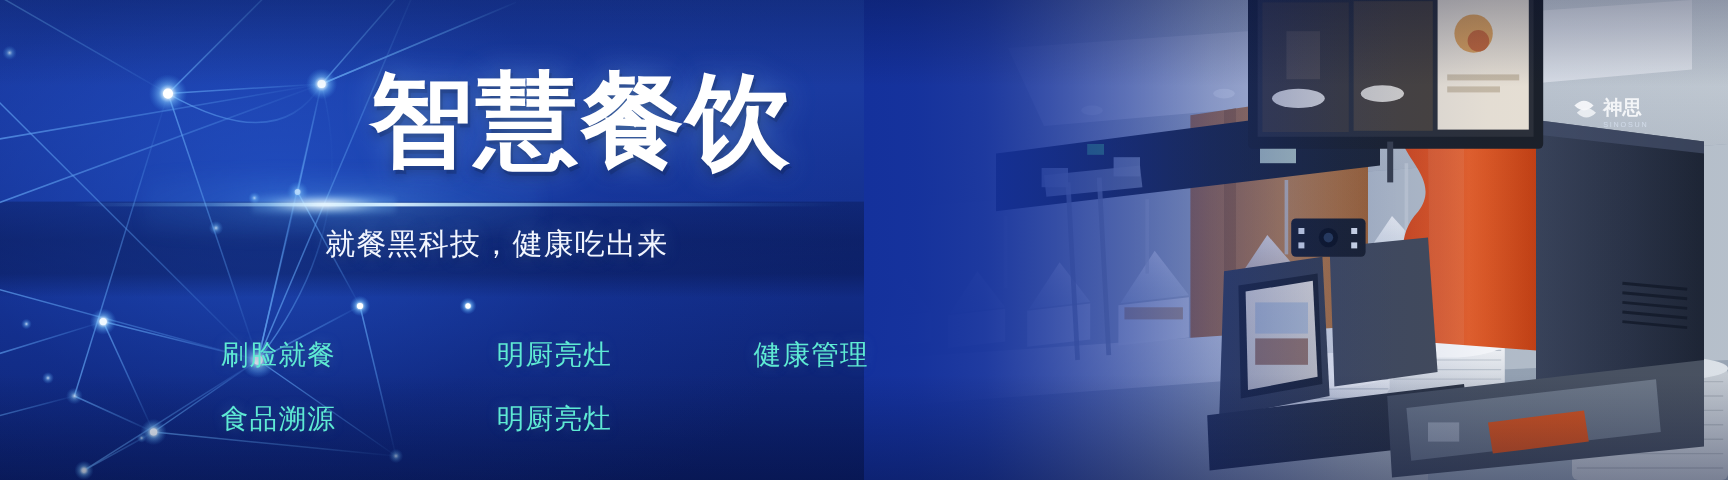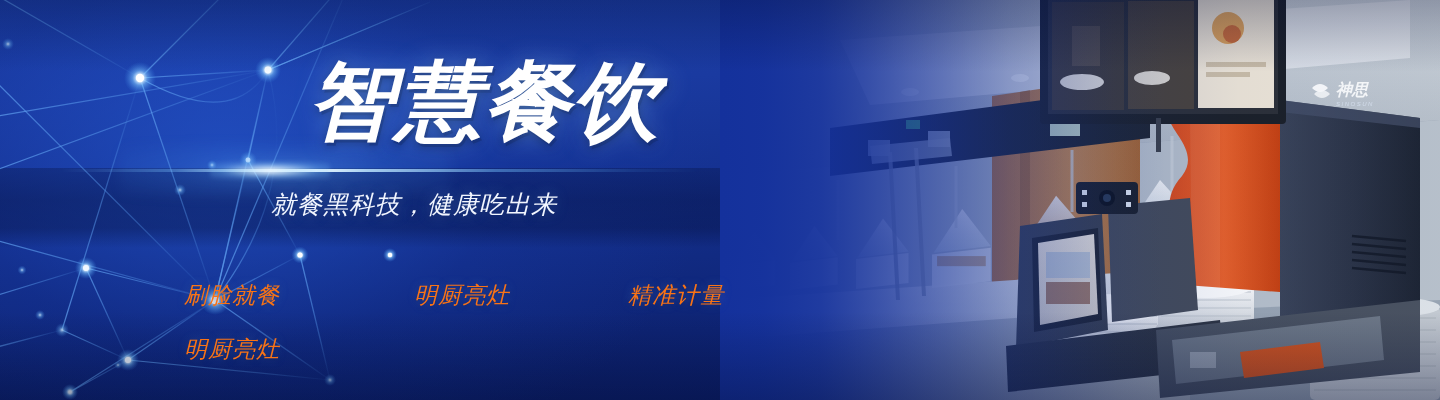--- a/index.html
+++ b/index.html
@@ -11,21 +11,20 @@
   body {
     font-family: "Liberation Sans", "DejaVu Sans", sans-serif;
   }
 
   .banner {
     position: relative;
     width: 1440px;
     height: 400px;
     overflow: hidden;
     background: #12319a;
-    font-style: italic;
   }
 
   
   .bg-base {
     position: absolute;
     inset: 0;
     background:
       linear-gradient(178deg,
         #1c3fa8 0%,
         #1a3aa0 22%,
@@ -196,21 +195,21 @@
     left: 184px;
     top: 268px;
     display: grid;
     grid-template-columns: 230px 214px auto;
     grid-auto-rows: 54px;
     align-items: center;
   }
   .feature {
     font-size: 23px;
     line-height: 1;
-    color: #f97316;
+    color: #5eead4;
     letter-spacing: 1px;
     white-space: nowrap;
     text-shadow: 0 0 10px rgba(110,170,250,0.35), 0 1px 4px rgba(4,16,60,0.45);
   }
 </style>
 </head>
 <body>
 
 <div class="banner">
 
@@ -527,18 +526,19 @@
   <div class="bg-vignette"></div>
 
   <div class="content">
     <div class="title">智慧餐饮</div>
 
     <div class="subtitle">就餐黑科技，健康吃出来</div>
 
     <div class="features">
       <div class="feature">刷脸就餐</div>
       <div class="feature">明厨亮灶</div>
-      <div class="feature">精准计量</div>
+      <div class="feature">健康管理</div>
+      <div class="feature">食品溯源</div>
       <div class="feature">明厨亮灶</div>
     </div>
   </div>
 
 </div>
 
 </body></html>

